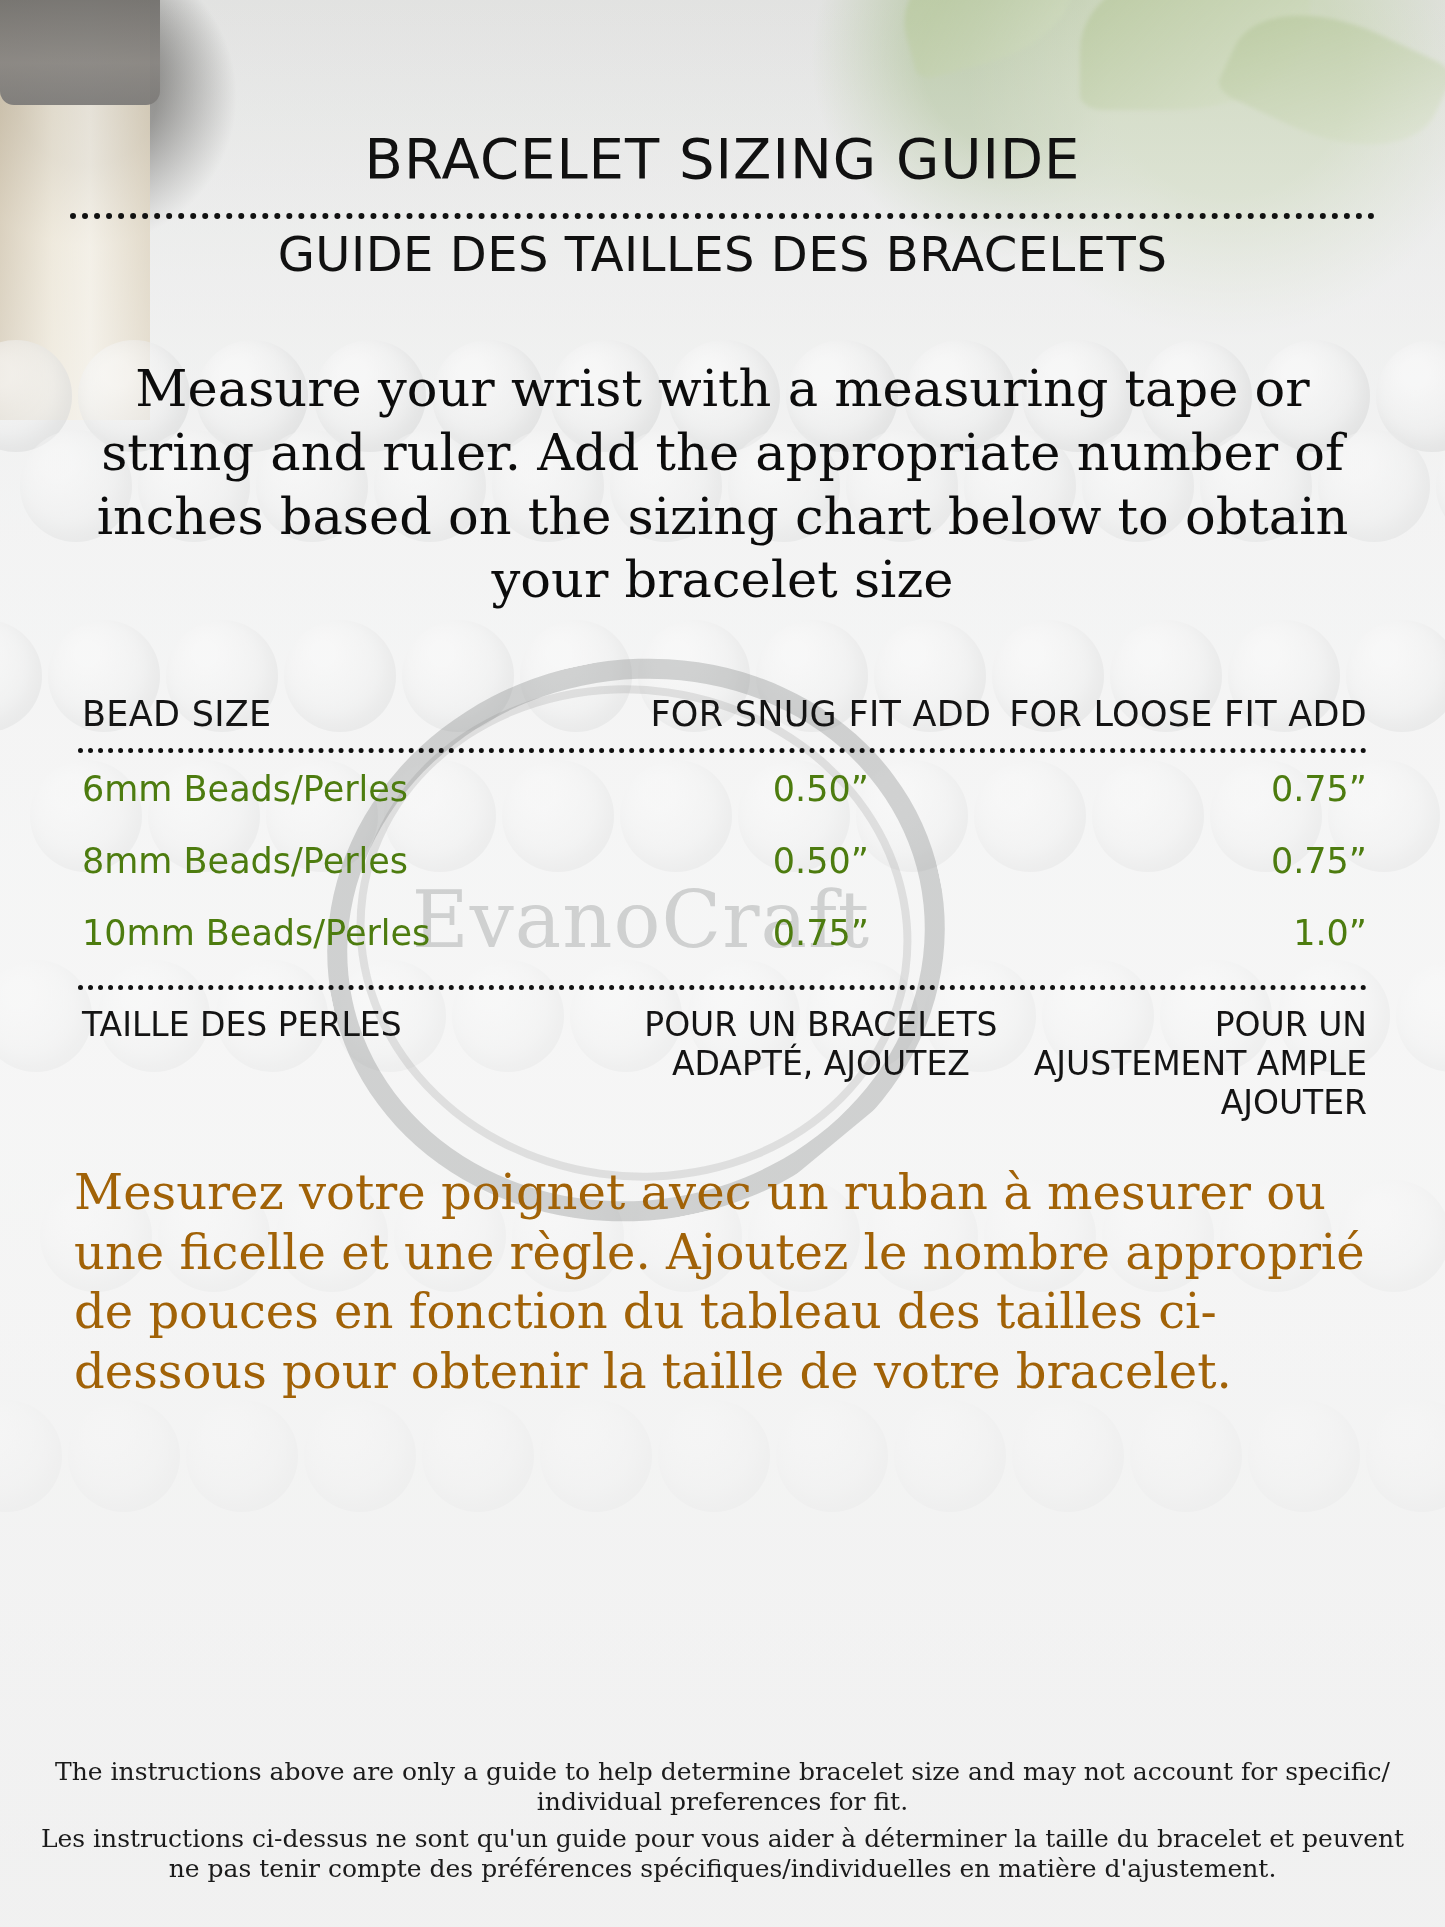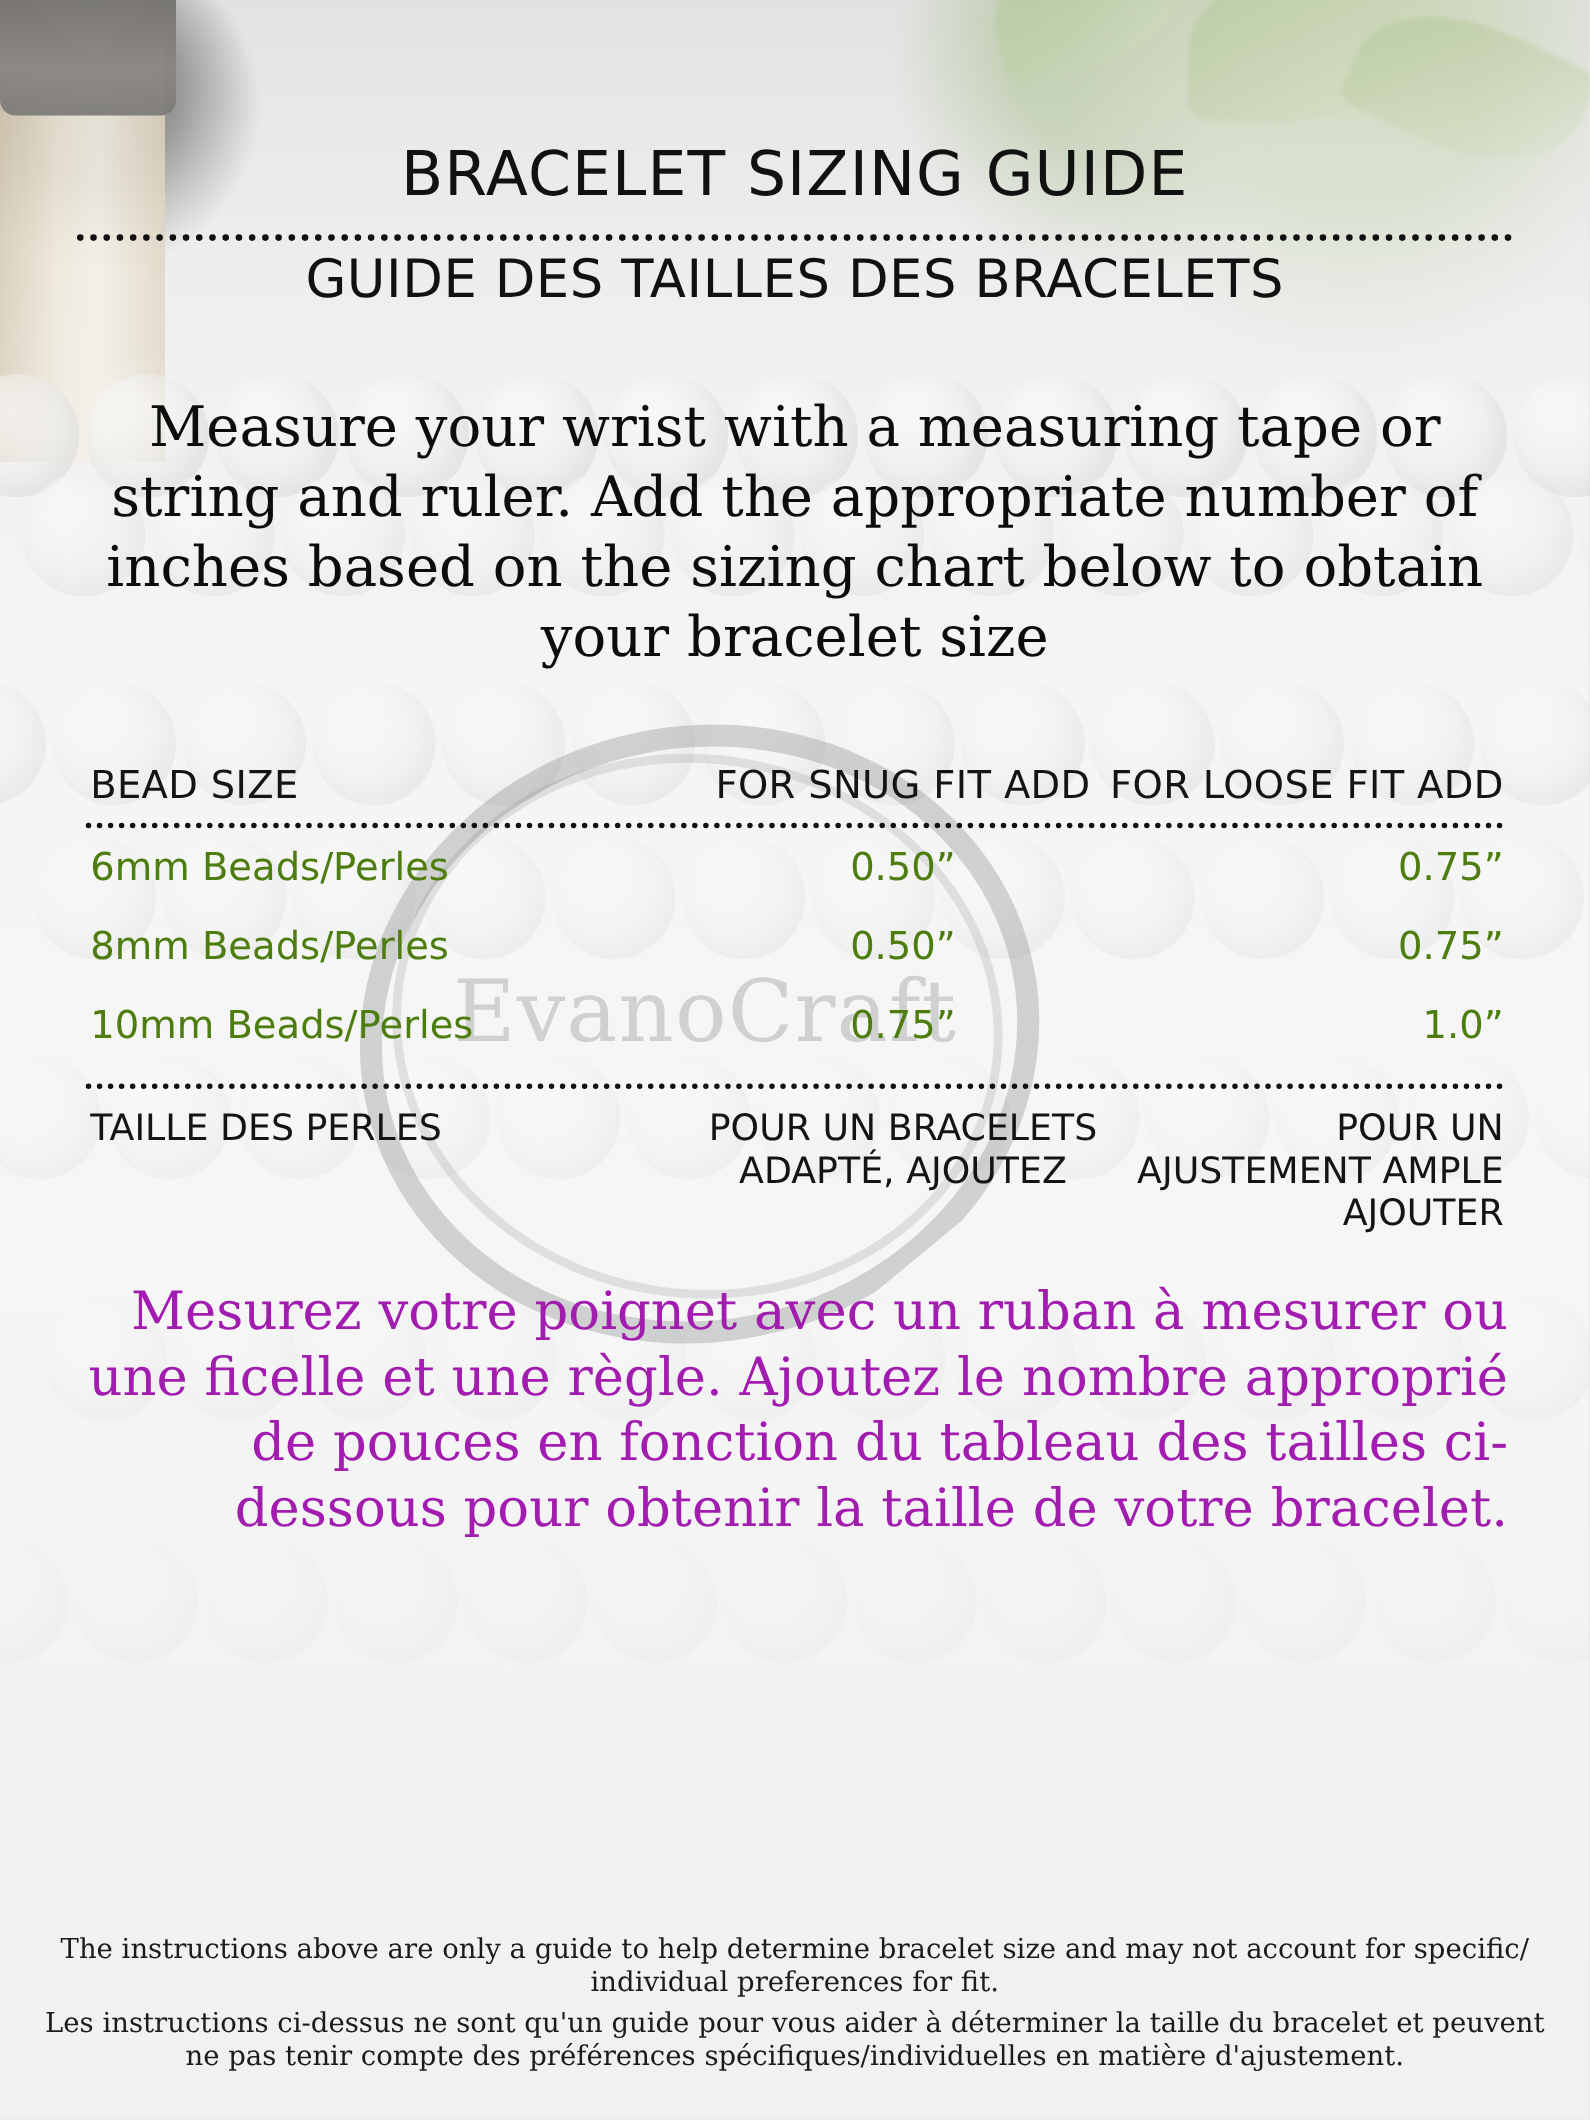--- a/index.html
+++ b/index.html
@@ -205,25 +205,25 @@
   .tfoot .c1, .tfoot .c2, .tfoot .c3 {
     font-family: "DejaVu Sans", sans-serif;
     font-size: 33px;
     color: #141414;
     line-height: 1.18;
   }
   .tfoot .c1 { padding-left: 4px; }
 
   .intro-fr {
     margin: 40px 4px 0 4px;
-    text-align: right;
+    text-align: left;
     font-family: "DejaVu Serif", serif;
     font-size: 48px;
     line-height: 1.24;
-    color: #a21caf;
+    color: #a16207;
   }
 
   .disclaimer {
     position: absolute;
     left: 40px;
     right: 40px;
     bottom: 44px;
     text-align: center;
     font-family: "DejaVu Serif", serif;
     font-size: 25px;

